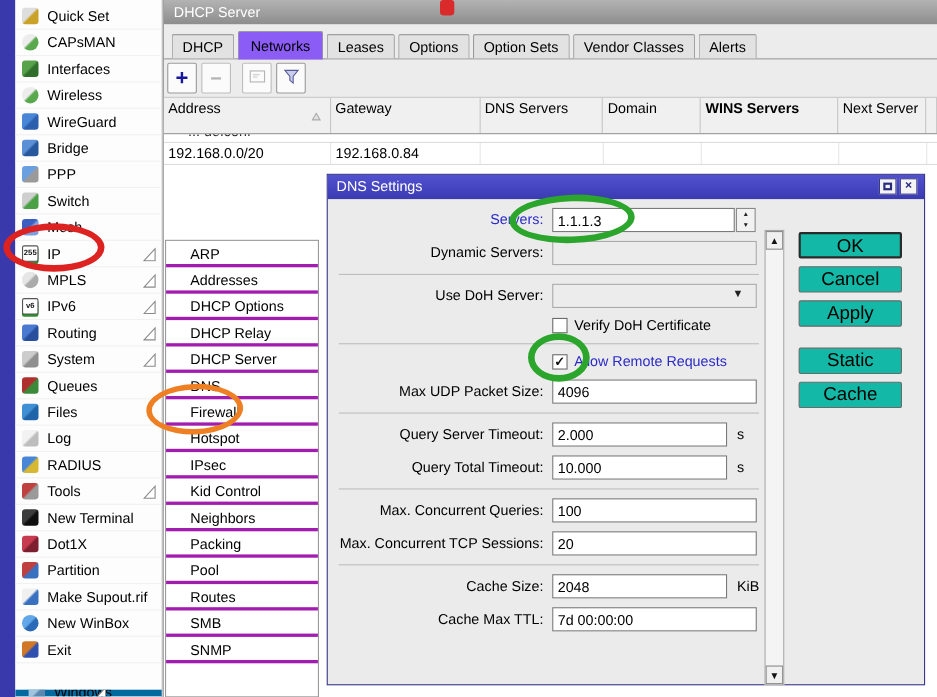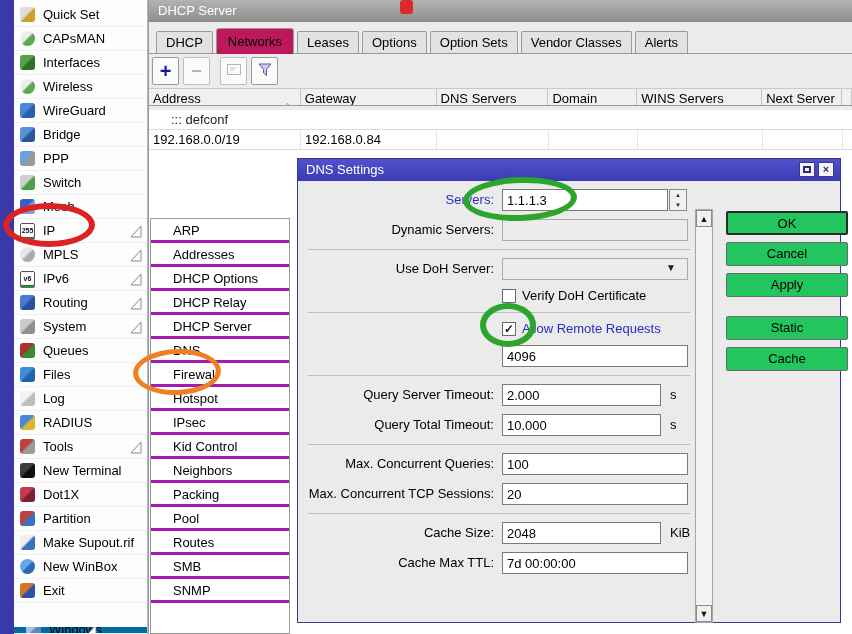--- a/index.html
+++ b/index.html
@@ -22,31 +22,31 @@
 
   
   #submenu { position:absolute; left:150px; top:218px; width:140px; height:416px; background:#fff; border:1px solid #9a9a9a; z-index:30; }
   .sub-item { height:24px; line-height:23px; padding-left:22px; border-bottom:3px solid #a21caf; white-space:nowrap; }
 
   
   #dhcp-window { position:absolute; left:148px; top:0; width:704px; height:634px; background:#ececec; border-left:1px solid #9a9a9a; z-index:1; }
   #dhcp-titlebar { position:absolute; left:0; top:0; right:0; height:22px; background:linear-gradient(#b3b3b3,#8d8d8d); color:#fff; line-height:22px; padding-left:9px; }
   #tabbar { position:absolute; top:28px; left:0; right:0; height:26px; display:flex; align-items:flex-end; padding-left:7px; border-bottom:1px solid #9a9a9a; }
   .tab { height:22px; line-height:21px; padding:0 9px; background:#e2e2e2; border:1px solid #9a9a9a; border-bottom:none; border-radius:2px 2px 0 0; margin-right:3px; white-space:nowrap; }
-  .tab.active { height:26px; line-height:26px; padding:0 11px; background:#be185d; margin-bottom:-1px; border-radius:3px 3px 0 0; }
+  .tab.active { height:26px; line-height:26px; padding:0 11px; background:#8b5cf6; margin-bottom:-1px; border-radius:3px 3px 0 0; }
   #toolbar { position:absolute; top:57px; left:3px; display:flex; }
   .tool-btn { width:27px; height:28px; background:#fbfbfb; border:1px solid #9a9a9a; border-radius:2px; margin-right:4px; display:flex; align-items:center; justify-content:center; }
   .tool-btn:nth-child(3) { margin-left:6px; }
   .tool-btn.disabled { border-color:#bdbdbd; }
   .glyph-plus { color:#16169e; font-size:20px; font-weight:bold; line-height:20px; }
   .glyph-minus { color:#b3b3b3; font-size:18px; font-weight:bold; }
 
   
   #table-body { position:absolute; left:0; top:110px; right:0; bottom:0; background:#fff; }
-  #table-header { position:absolute; left:0; top:88px; right:0; height:18px; background:#f0f0f0; border-top:1px solid #c9c9c9; border-bottom:1px solid #9a9a9a; display:flex; }
+  #table-header { position:absolute; left:0; top:88px; right:0; height:34px; background:#f0f0f0; border-top:1px solid #c9c9c9; border-bottom:1px solid #9a9a9a; display:flex; }
   .hcell { height:100%; line-height:20px; padding-left:4px; border-right:1px solid #c6c6c6; position:relative; white-space:nowrap; overflow:hidden; }
   .sort-glyph { position:absolute; right:8px; top:7px; }
   .trow { display:flex; height:20px; border-bottom:1px solid #dcdcdc; }
   .trow.comment { padding-left:22px; line-height:20px; color:#222; }
   .tcell { height:100%; line-height:19px; padding-left:4px; border-right:1px solid #e6e6e6; white-space:nowrap; overflow:hidden; }
 
   
   #dns-dialog { position:absolute; left:297px; top:158px; width:544px; height:465px; background:#ebebeb; border:1px solid #39398c; z-index:20; }
   #dns-titlebar { position:absolute; left:0; top:0; right:0; height:22px; background:linear-gradient(#5252d0,#3a3ab2); color:#fff; line-height:22px; padding-left:8px; }
   .title-btn { position:absolute; top:3px; width:16px; height:15px; background:#f4f4f4; border:1px solid #39398c; display:flex; align-items:center; justify-content:center; color:#2a2a7e; font-weight:bold; font-size:11px; line-height:1; }
@@ -62,21 +62,21 @@
   .f-input.dis { background:#ececec; border-color:#ababab; }
   .w-servers { width:166px; } .w-wide { width:186px; } .w-suffix { width:159px; }
   .f-suffix { position:absolute; left:372px; top:0; line-height:22px; }
   .spinner { position:absolute; left:371px; top:0; width:18px; height:22px; border:1px solid #8a8a8a; background:#f2f2f2; font-size:6px; text-align:center; color:#222; display:flex; flex-direction:column; justify-content:space-around; }
   .combo-arrow { position:absolute; left:368px; top:4px; font-size:10px; color:#222; }
   .cb-box { position:absolute; left:204px; top:1px; width:14px; height:14px; background:#fff; border:1px solid #6a6a6a; text-align:center; line-height:13px; font-size:12px; font-weight:bold; color:#111; }
   .cb-label { position:absolute; left:224px; top:0; line-height:16px; white-space:nowrap; }
   .cb-label.blue { color:#2a2ac8; }
   .f-hr { height:1px; background:#bdbdbd; margin:3px 150px 8px 10px; }
   #dlg-buttons { position:absolute; right:4px; top:30px; width:110px; }
-  .dlg-btn { width:122px; height:24px; background:#22c55e; border:1px solid #6a6a6a; border-radius:2px; margin-bottom:7px; text-align:center; line-height:22px; font-family:"Liberation Sans",sans-serif; font-size:13px; }
+  .dlg-btn { width:94px; height:24px; background:#14b8a6; border:1px solid #6a6a6a; border-radius:2px; margin-bottom:7px; text-align:center; line-height:22px; font-family:"Liberation Sans",sans-serif; font-size:17px; }
   .dlg-btn.default { border:2px solid #2a2a2a; }
   .dlg-btn.gap { margin-top:12px; }
   #dlg-scroll { position:absolute; left:397px; top:28px; width:18px; height:414px; background:#f4f4f4; border:1px solid #a8a8a8; }
   .scroll-arrow { position:absolute; left:0; width:16px; height:17px; background:#f0f0f0; border:1px solid #8a8a8a; text-align:center; font-size:9px; line-height:16px; color:#111; }
   #scroll-up { top:0; } #scroll-down { bottom:0; }
 
   
   .annot { position:absolute; border-radius:50%; pointer-events:none; z-index:50; background:transparent; }
   #annot-ip { left:3px; top:203px; width:92px; height:44px; border:6px solid #dd2222; }
   #annot-dns { left:133px; top:349px; width:88px; height:46px; border:5px solid #ee7f22; transform:rotate(-2deg); }
@@ -119,36 +119,36 @@
         </div>
         <div class="tool-btn">
           <span><svg width="16" height="16">
               <path d="M2 2 h12 l-4.5 5.5 v6 l-3 -2.5 v-3.5 z" fill="#c9cdea" stroke="#5a5a9a"></path>
             </svg></span>
         </div>
       </div>
     <div id="table-body">
         <div class="trow comment">::: defconf</div>
         <div class="trow">
-          <div class="tcell" style="width: 152px;">192.168.0.0/19</div>
+          <div class="tcell" style="width: 152px;">192.168.0.0/20</div>
           <div class="tcell" style="width: 136px;">192.168.0.84</div>
           <div class="tcell" style="width: 112px;"></div>
           <div class="tcell" style="width: 89px;"></div>
           <div class="tcell" style="width: 125px;"></div>
           <div class="tcell" style="width: 80px;"></div>
         </div>
       </div>
     <div id="table-header">
         <div class="hcell" style="width: 152px;"><span>Address</span><span class="sort-glyph"><svg width="9" height="8">
               <path d="M4.5 1 L8 7 L1 7 Z" fill="#e2e2e2" stroke="#aaaaaa"></path>
             </svg></span></div>
         <div class="hcell" style="width: 136px;"><span>Gateway</span></div>
         <div class="hcell" style="width: 112px;"><span>DNS Servers</span></div>
         <div class="hcell" style="width: 89px;"><span>Domain</span></div>
-        <div class="hcell" style="width: 125px;"><span>WINS Servers</span></div>
+        <div class="hcell" style="width: 125px; font-weight: bold;"><span>WINS Servers</span></div>
         <div class="hcell" style="width: 80px;"><span>Next Server</span></div>
         <div class="hcell" style="width: 10px;"><span></span></div>
       </div>
   </div>
 
   <div id="sidebar">
     <div id="side-items">
         <div class="side-item">
           <div class="side-icon" style="background: linear-gradient(135deg, rgb(222, 222, 222) 45%, rgb(201, 162, 39) 55%);"></div>
           <span class="side-label">Quick Set</span>
@@ -329,20 +329,21 @@
           <div class="f-row cb">
             <div class="cb-box"></div>
             <div class="cb-label">Verify DoH Certificate</div>
           </div>
           <div class="f-hr"></div>
           <div class="f-row cb">
             <div class="cb-box">✓</div>
             <div class="cb-label blue">Allow Remote Requests</div>
           </div>
           <div class="f-row">
+            <div class="f-label">Max UDP Packet Size:</div>
             <input class="f-input w-wide" type="text" value="4096" style="">
           </div>
           <div class="f-hr"></div>
           <div class="f-row">
             <div class="f-label">Query Server Timeout:</div>
             <input class="f-input w-suffix" type="text" value="2.000" style="">
             <div class="f-suffix">s</div>
           </div>
           <div class="f-row">
             <div class="f-label">Query Total Timeout:</div>

